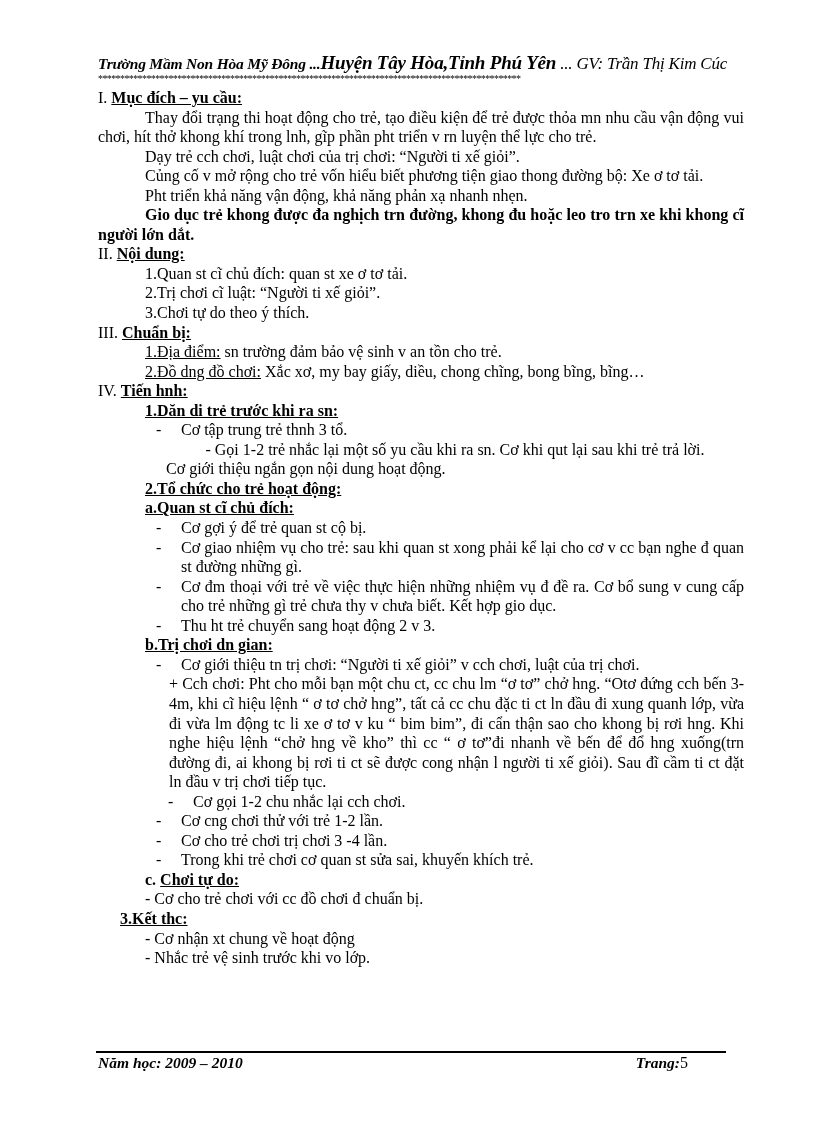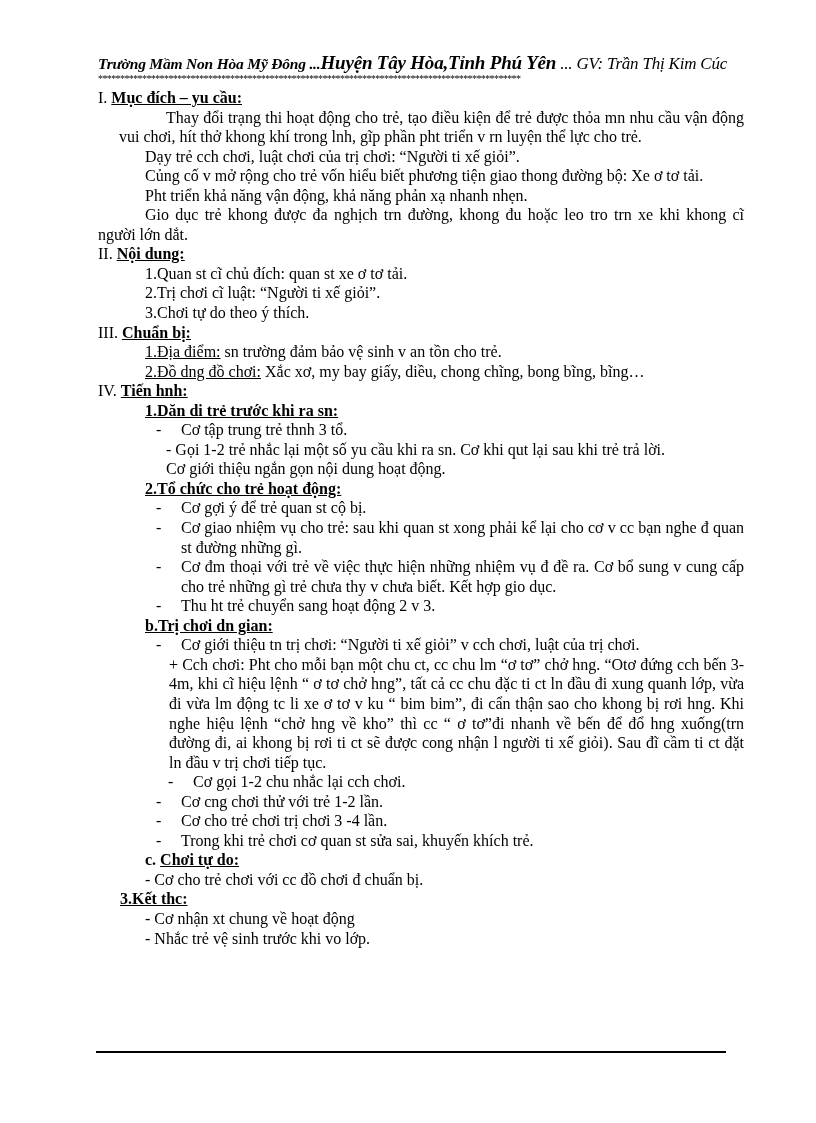--- a/index.html
+++ b/index.html
@@ -35,25 +35,25 @@
   <div class="header">
     <span>Trường Mầm Non Hòa Mỹ Đông ...</span><span class="big">Huyện Tây Hòa,Tỉnh Phú Yên</span><span class="gv"> ... GV: Trần Thị Kim Cúc</span>
   </div>
   <div class="stars">************************************************************************************************</div>
 
   <div class="body">
 
     <span class="ln">
       <span>I. </span><span class="b u">Mục đích – yu cầu:</span>
     </span>
-    <span class="ln wrap" style="text-indent:47px;margin-left:21px;">Thay đổi trạng thi hoạt động cho trẻ, tạo điều kiện để trẻ được thỏa mn nhu cầu vận động vui chơi, hít thở khong khí trong lnh, gĩp phần pht triển v rn luyện thể lực cho trẻ.</span>
+    <span class="ln wrap" style="text-indent:47px;">Thay đổi trạng thi hoạt động cho trẻ, tạo điều kiện để trẻ được thỏa mn nhu cầu vận động vui chơi, hít thở khong khí trong lnh, gĩp phần pht triển v rn luyện thể lực cho trẻ.</span>
     <span class="ln ind1">Dạy trẻ cch chơi, luật chơi của trị chơi: “Người ti xế giỏi”.</span>
     <span class="ln ind1">Củng cố v mở rộng cho trẻ vốn hiểu biết phương tiện giao thong đường bộ: Xe ơ tơ tải.</span>
     <span class="ln ind1">Pht triển khả năng vận động, khả năng phản xạ nhanh nhẹn.</span>
-    <span class="ln wrap" style="text-indent:47px;">Gio dục trẻ khong được đa nghịch trn đường, khong đu hoặc leo tro trn xe khi khong cĩ người lớn dắt.</span>
+    <span class="ln wrap" style="text-indent:47px;font-weight:bold;">Gio dục trẻ khong được đa nghịch trn đường, khong đu hoặc leo tro trn xe khi khong cĩ người lớn dắt.</span>
 
     <span class="ln">
       <span>II. </span><span class="b u">Nội dung:</span>
     </span>
     <span class="ln ind1">1.Quan st cĩ chủ đích: quan st xe ơ tơ tải.</span>
     <span class="ln ind1">2.Trị chơi cĩ luật: “Người ti xế giỏi”.</span>
     <span class="ln ind1">3.Chơi tự do theo ý thích.</span>
 
     <span class="ln">
       <span>III. </span><span class="b u">Chuẩn bị:</span>
@@ -68,25 +68,28 @@
     <span class="ln">
       <span>IV. </span><span class="b u">Tiến hnh:</span>
     </span>
     <span class="ln ind1">
       <span class="b u">1.Dăn di trẻ trước khi ra sn:</span>
     </span>
     <div class="bul">
       <span class="dash">-</span>
       <span class="txt">Cơ tập trung trẻ thnh 3 tổ.</span>
     </div>
-    <span class="ln" style="padding-left:68px;">- Gọi 1-2 trẻ nhắc lại một số yu cầu khi ra sn. Cơ khi qut lại sau khi trẻ trả lời.</span>
+    <span class="ln" style="padding-left:68px;text-align:center;">- Gọi 1-2 trẻ nhắc lại một số yu cầu khi ra sn. Cơ khi qut lại sau khi trẻ trả lời.</span>
     <span class="ln" style="padding-left:68px;">Cơ giới thiệu ngắn gọn nội dung hoạt động.</span>
 
     <span class="ln ind1">
       <span class="b u">2.Tổ chức cho trẻ hoạt động:</span>
+    </span>
+    <span class="ln ind1">
+      <span class="b u">a.Quan st cĩ chủ đích:</span>
     </span>
     <div class="bul">
       <span class="dash">-</span>
       <span class="txt">Cơ gợi ý để trẻ quan st cộ bị.</span>
     </div>
     <div class="bul">
       <span class="dash">-</span>
       <span class="txt">Cơ giao nhiệm vụ cho trẻ: sau khi quan st xong phải kể lại cho cơ v cc bạn nghe đ quan st đường những gì.</span>
     </div>
     <div class="bul">
@@ -129,13 +132,19 @@
     <span class="ln ind1">- Cơ cho trẻ chơi với cc đồ chơi đ chuẩn bị.</span>
 
     <span class="ln" style="padding-left:22px;">
       <span class="b u">3.Kết thc:</span>
     </span>
     <span class="ln ind1">- Cơ nhận xt chung về hoạt động</span>
     <span class="ln ind1">- Nhắc trẻ vệ sinh trước khi vo lớp.</span>
   </div>
 
   <div class="footer-rule"></div>
+  <div class="footer">
+    <span>Năm học: 2009 – 2010</span>
+    <span class="right">
+      <span>Trang:</span><span class="pg">5</span>
+    </span>
+  </div>
 </div>
 
 </body></html>

